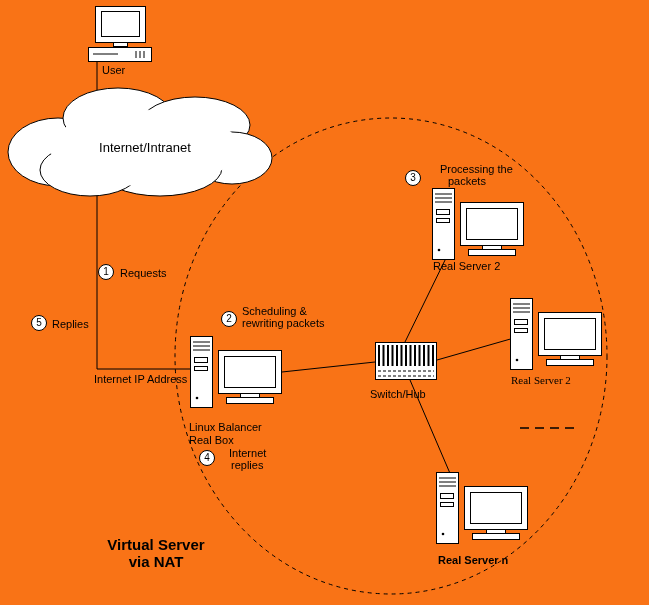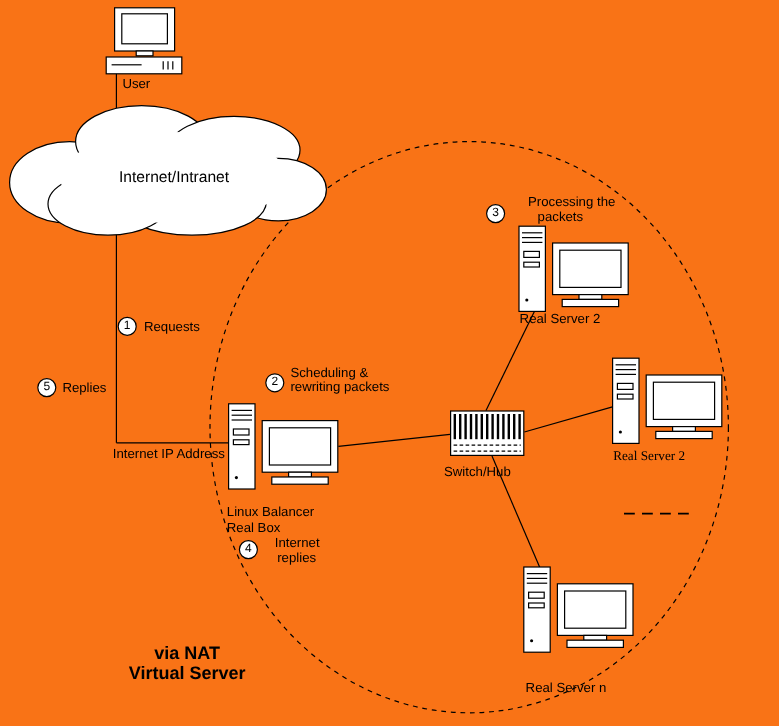--- a/index.html
+++ b/index.html
@@ -124,38 +124,38 @@
   </svg>
 
   <div class="lbl" style="left:102px; top:64px;">User</div>
   <div class="cloud-lbl" style="left:85px; top:140px; width:120px;">Internet/Intranet</div>
   <div class="lbl" style="left:94px;  top:373px;">Internet IP Address</div>
   <div class="lbl" style="left:189px; top:421px;">Linux Balancer</div>
   <div class="lbl" style="left:189px; top:434px;">Real Box</div>
   <div class="lbl" style="left:370px; top:388px;">Switch/Hub</div>
   <div class="lbl" style="left:433px; top:260px;">Real Server 2</div>
   <div class="lbl" style="left:511px; top:374px;font-family:Liberation Serif, serif;">Real Server 2</div>
-  <div class="lbl" style="left:438px; top:568px;">Real Server n</div>
+  <div class="lbl" style="left:438px; top:554px;font-weight:bold;">Real Server n</div>
 
   <div class="step-circle" style="left:98px; top:264px;">1</div>
   <div class="lbl" style="left:120px; top:267px;">Requests</div>
 
   <div class="step-circle" style="left:221px; top:311px;">2</div>
   <div class="lbl" style="left:242px; top:305px;">Scheduling &amp;</div>
   <div class="lbl" style="left:242px; top:317px;">rewriting packets</div>
 
   <div class="step-circle" style="left:405px; top:170px;">3</div>
   <div class="lbl" style="left:440px; top:163px;">Processing the</div>
   <div class="lbl" style="left:448px; top:175px;">packets</div>
 
   <div class="step-circle" style="left:199px; top:450px;">4</div>
   <div class="lbl" style="left:229px; top:447px;">Internet</div>
   <div class="lbl" style="left:231px; top:459px;">replies</div>
 
   <div class="step-circle" style="left:31px; top:315px;">5</div>
   <div class="lbl" style="left:52px; top:318px;">Replies</div>
 
   <div class="title" style="left:91px; top:536px; width:130px;">
+    <div>Virtual Server</div>
     <div>via NAT</div>
-    <div>Virtual Server</div>
   </div>
 
 </div>
 
 </body></html>

